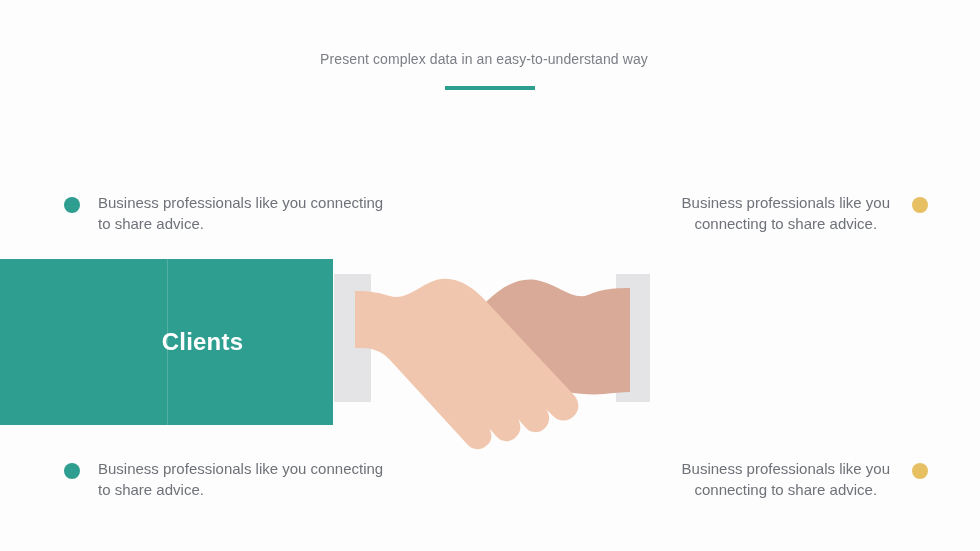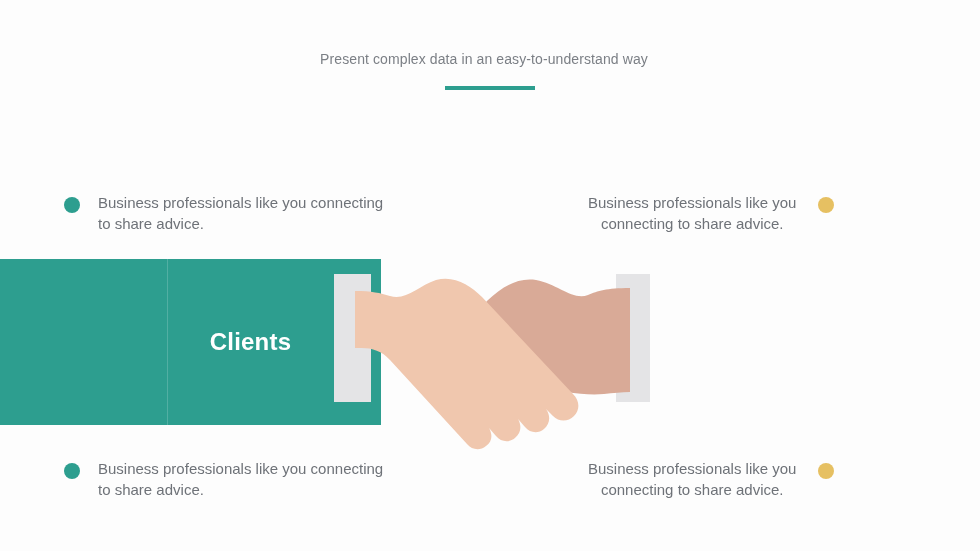--- a/index.html
+++ b/index.html
@@ -72,42 +72,41 @@
   .dot {
     width: 16px;
     height: 16px;
     border-radius: 50%;
     flex: 0 0 16px;
   }
   .dot-teal { background: #2d9e8f; }
   .dot-gold { background: #e6c062; }
 
   .callout-left  { left: 64px;  width: 340px; }
-  .callout-right { right: 52px; width: 340px; }
+  .callout-right { right: 52px; width: 340px; justify-content: flex-end; }
 
   .callout-left .dot  { margin: 5px 18px 0 0; }
   .callout-right .dot { margin: 5px 0 0 22px; }
 
   .callout-left  .callout-text { text-align: left; }
   .callout-right .callout-text { text-align: center; }
 
   .callout-tl { top: 192px; }
   .callout-bl { top: 458px; }
   .callout-tr { top: 192px; }
   .callout-br { top: 458px; }
 
   
   .bar {
     position: absolute;
     top: 259px;
     height: 166px;
     display: flex;
     align-items: center;
     justify-content: center;
-    padding-left: 48px;
   }
   .bar-left {
     left: 0;
     width: 333px;
     background: #2d9e8f;
   }
   .bar-right {
     left: 648px;
     width: 332px;
     background: #e8c468;

